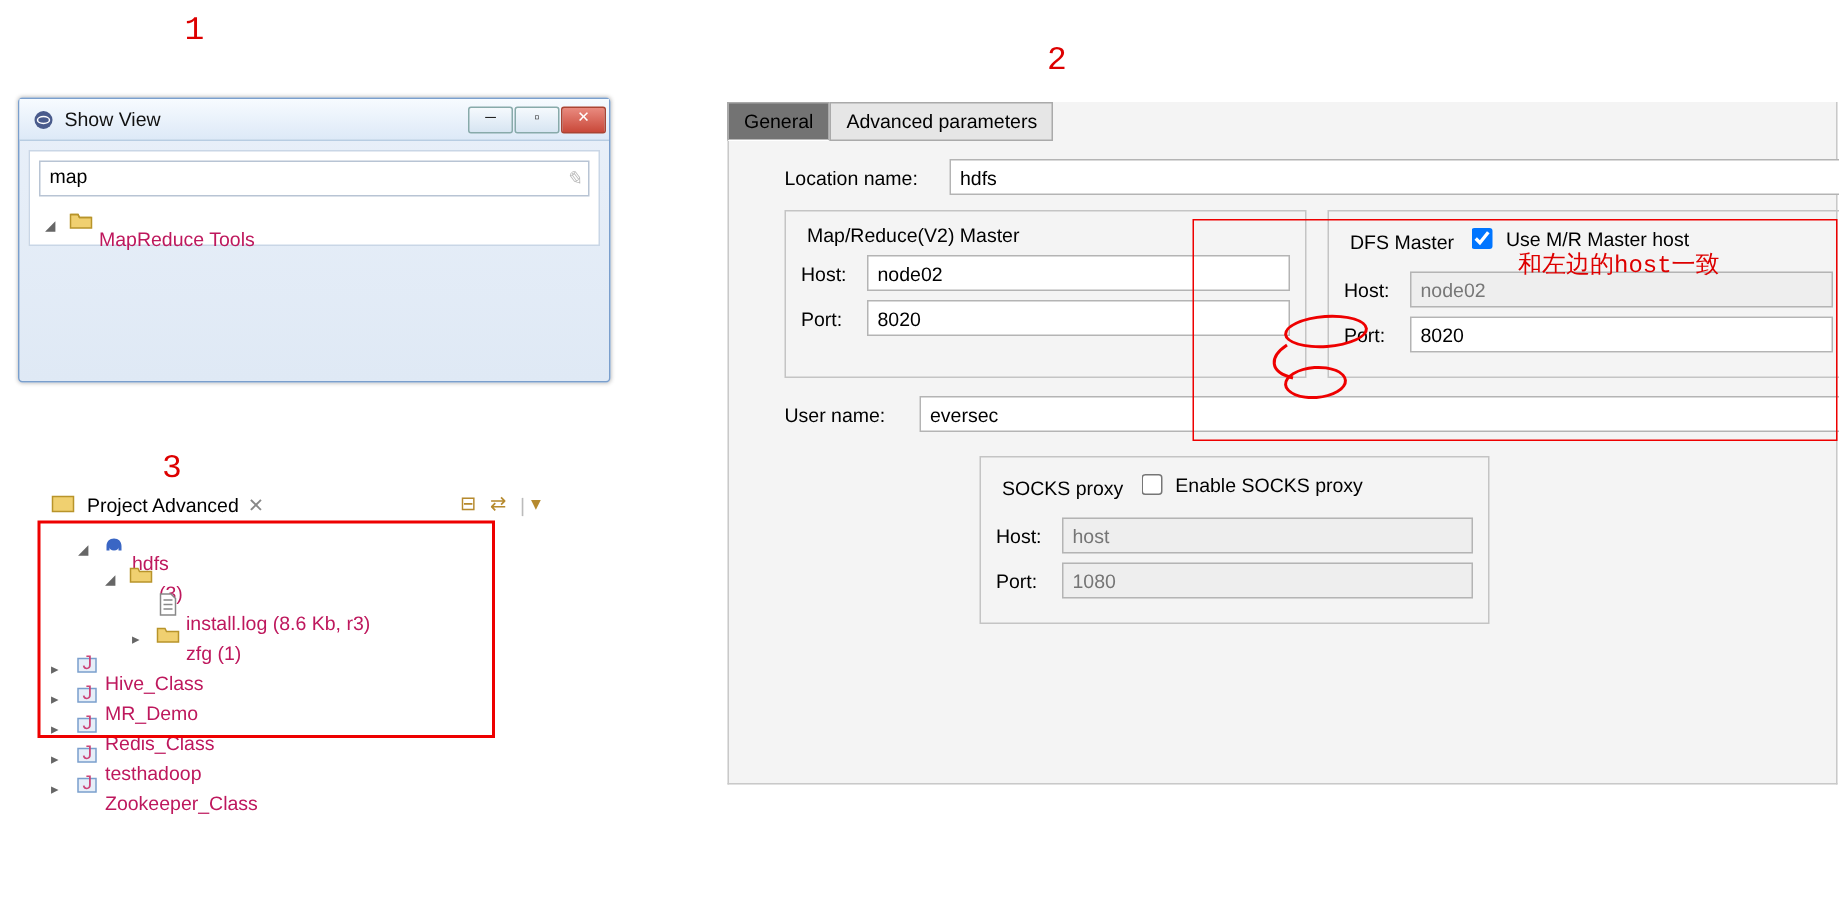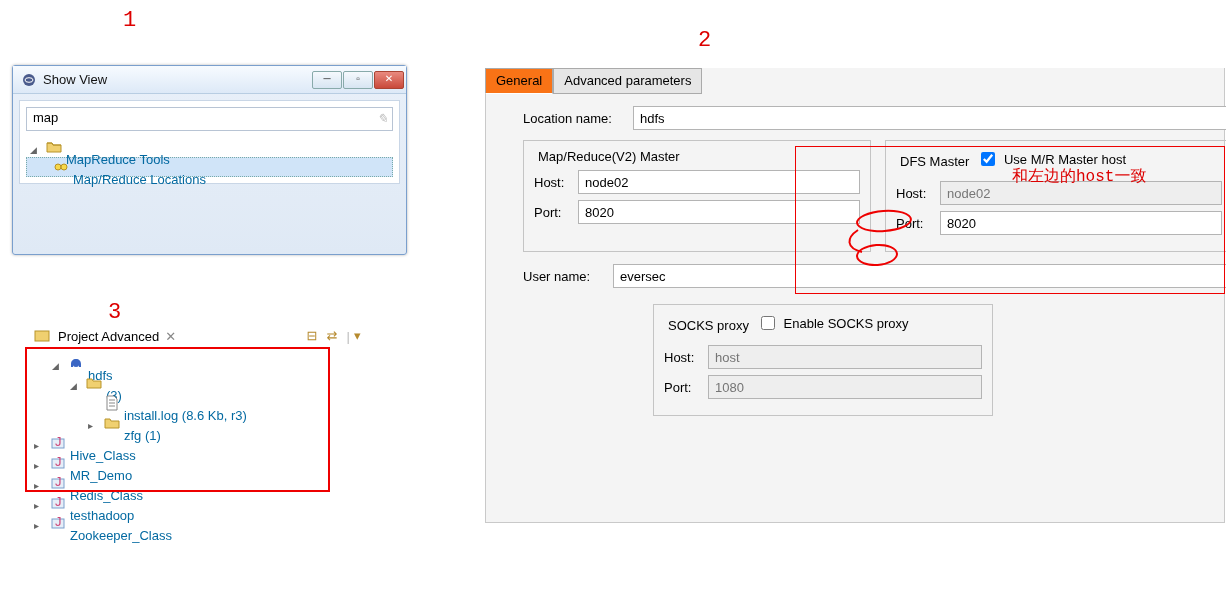--- a/index.html
+++ b/index.html
@@ -18,36 +18,36 @@
 .window-body { background: #fff; margin: 6px; border: 1px solid #c9d6e6; padding: 6px; }
 .filter-input { width: 100%; height: 24px; border: 1px solid #b8c4d4; padding: 2px 6px; background: #fff; position: relative; }
 .filter-input .erase { position: absolute; right: 4px; top: 3px; color: #bbb; font-style: italic; }
 
 .tree { margin-top: 6px; }
 .tree-row { display: flex; align-items: center; height: 20px; padding-left: 4px; }
 .tree-arrow { width: 12px; height: 12px; display: inline-block; color: #666; }
 .tree-arrow::before { content: "▸"; font-size: 10px; }
 .tree-arrow.open::before { content: "◢"; font-size: 9px; }
 .tree-icon { width: 16px; height: 16px; margin: 0 4px; display: inline-flex; align-items: center; justify-content: center; }
-.tree-label { color: #0369a1; margin-top: 24px; }
+.tree-label { color: #be185d; margin-top: 24px; }
 .tree-row.selected { background: #d0e4f8; border: 1px dotted #7aa; }
 .indent1 { padding-left: 22px; }
 .indent2 { padding-left: 40px; }
 .indent3 { padding-left: 58px; }
 
 .explorer { position: absolute; left: 30px; top: 325px; width: 340px; }
 .explorer-header { display: flex; align-items: center; height: 22px; gap: 4px; }
 .explorer-header .spacer { flex: 1; }
 .toolbtn { width: 16px; height: 16px; color: #b68a2e; }
 .redbox { position: absolute; left: 25px; top: 347px; width: 305px; height: 145px; border: 2px solid #e00; pointer-events: none; }
 
 .right-panel { position: absolute; left: 485px; top: 68px; width: 740px; height: 455px; border: 1px solid #c9c9c9; border-top: none; background: #f4f4f4; }
 .tabstrip { position: absolute; left: 485px; top: 68px; display: flex; }
 .tab { height: 26px; padding: 4px 10px; border: 1px solid #aaa; background: #f0f0f0; }
-.tab.active { background: #f97316; border-bottom: 1px solid #fff; }
+.tab.active { background: #737373; border-bottom: 1px solid #fff; }
 .tab.inactive { background: #e6e6e6; }
 
 .form { position: absolute; left: 523px; top: 100px; width: 710px; }
 .form-row { display: flex; align-items: center; margin: 6px 0; }
 .form-row label { width: 110px; color: #000; }
 .form-row input[type="text"] { flex: 1; height: 24px; border: 1px solid #b4b4b4; background: #fff; padding: 2px 6px; }
 .form-row input[disabled] { background: #eee; color: #777; }
 
 .fieldset { border: 1px solid #c4c4c4; padding: 8px 10px 10px; margin-top: 4px; }
 .fieldset .legend { margin-top: -16px; background: #f4f4f4; display: inline-block; padding: 0 4px; color: #000; }
@@ -95,29 +95,20 @@
     <div class="tree">
       <div class="tree-row">
         <span class="tree-arrow open"></span>
         <span class="tree-icon">
           <svg viewBox="0 0 16 16">
               <path d="M1 4h5l1 2h8v7H1z" fill="#f0d070" stroke="#b8942a"></path>
               <path d="M1 4h5l1 2h8" fill="none" stroke="#b8942a"></path>
             </svg>
         </span>
         <span class="tree-label">MapReduce Tools</span>
-      </div>
-      <div class="tree-row indent1 selected">
-        <span class="tree-icon">
-          <svg viewBox="0 0 16 16">
-              <circle cx="5" cy="8" r="3" fill="#f7d84a" stroke="#b89122"></circle>
-              <circle cx="11" cy="8" r="3" fill="#f7d84a" stroke="#b89122"></circle>
-            </svg>
-        </span>
-        <span class="tree-label">Map/Reduce Locations</span>
       </div>
     </div>
   </div>
 </div>
 
 <div class="explorer">
   <div class="explorer-header">
     <span class="tree-icon">
       <svg viewBox="0 0 16 16">
           <rect x="1" y="3" width="14" height="10" fill="#f0d070" stroke="#b8942a"></rect>

